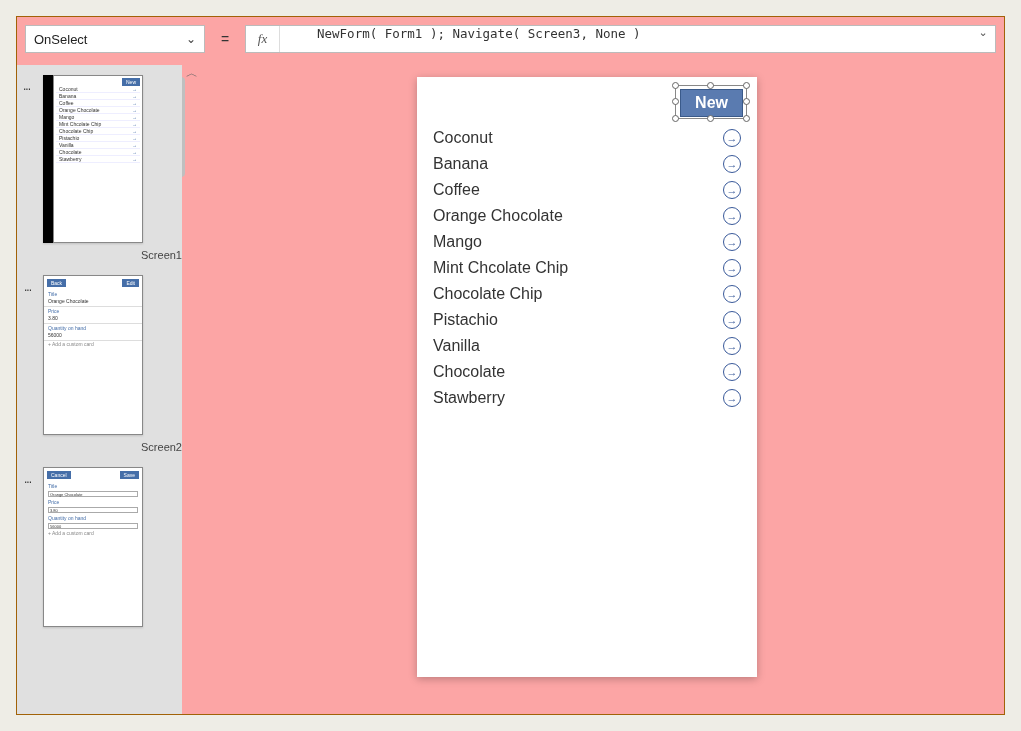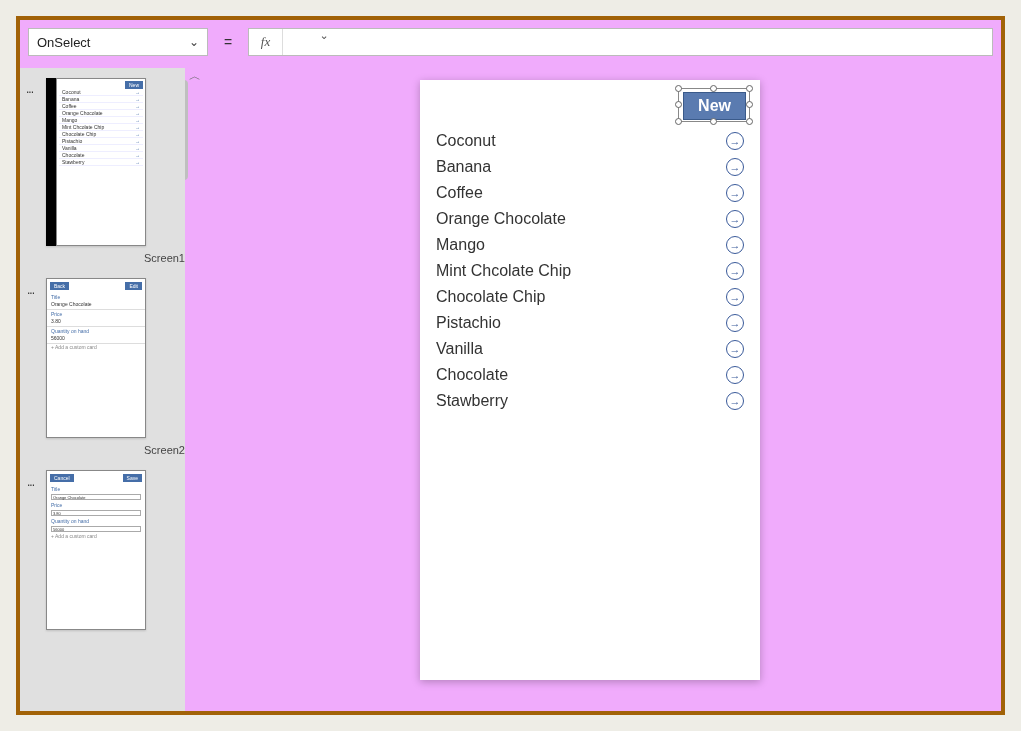--- a/index.html
+++ b/index.html
@@ -7,22 +7,22 @@
     background: #eeede6;
     font-family: "Segoe UI", Arial, sans-serif;
     width: 1021px;
     height: 731px;
     overflow: hidden;
     padding: 16px;
   }
   .frame {
     width: 989px;
     height: 699px;
-    background: #f0abfc;
-    border: 4px solid #a16207;
+    background: #fca5a5;
+    border: 1px solid #a16207;
     position: relative;
     overflow: hidden;
   }
 
   
   .formula-row {
     position: absolute;
     top: 8px; left: 8px; right: 8px;
     height: 28px;
     display: flex;
@@ -212,20 +212,21 @@
   <div class="formula-row">
     <div class="prop-select">
       <span>OnSelect</span>
       <span class="chev">⌄</span>
     </div>
     <div class="eq-btn">
       <span>=</span>
     </div>
     <div class="fx-box">
       <div class="fx-label">fx</div>
+      <div class="fx-input">NewForm( Form1 ); Navigate( Screen3, None )</div>
       <div class="fx-drop">⌄</div>
     </div>
   </div>
 
   <div class="scroll-chevron">︿</div>
   <div class="vscroll"></div>
 
   <div class="thumbs-pane">
 
     <div class="thumb thumb1-wblack">

